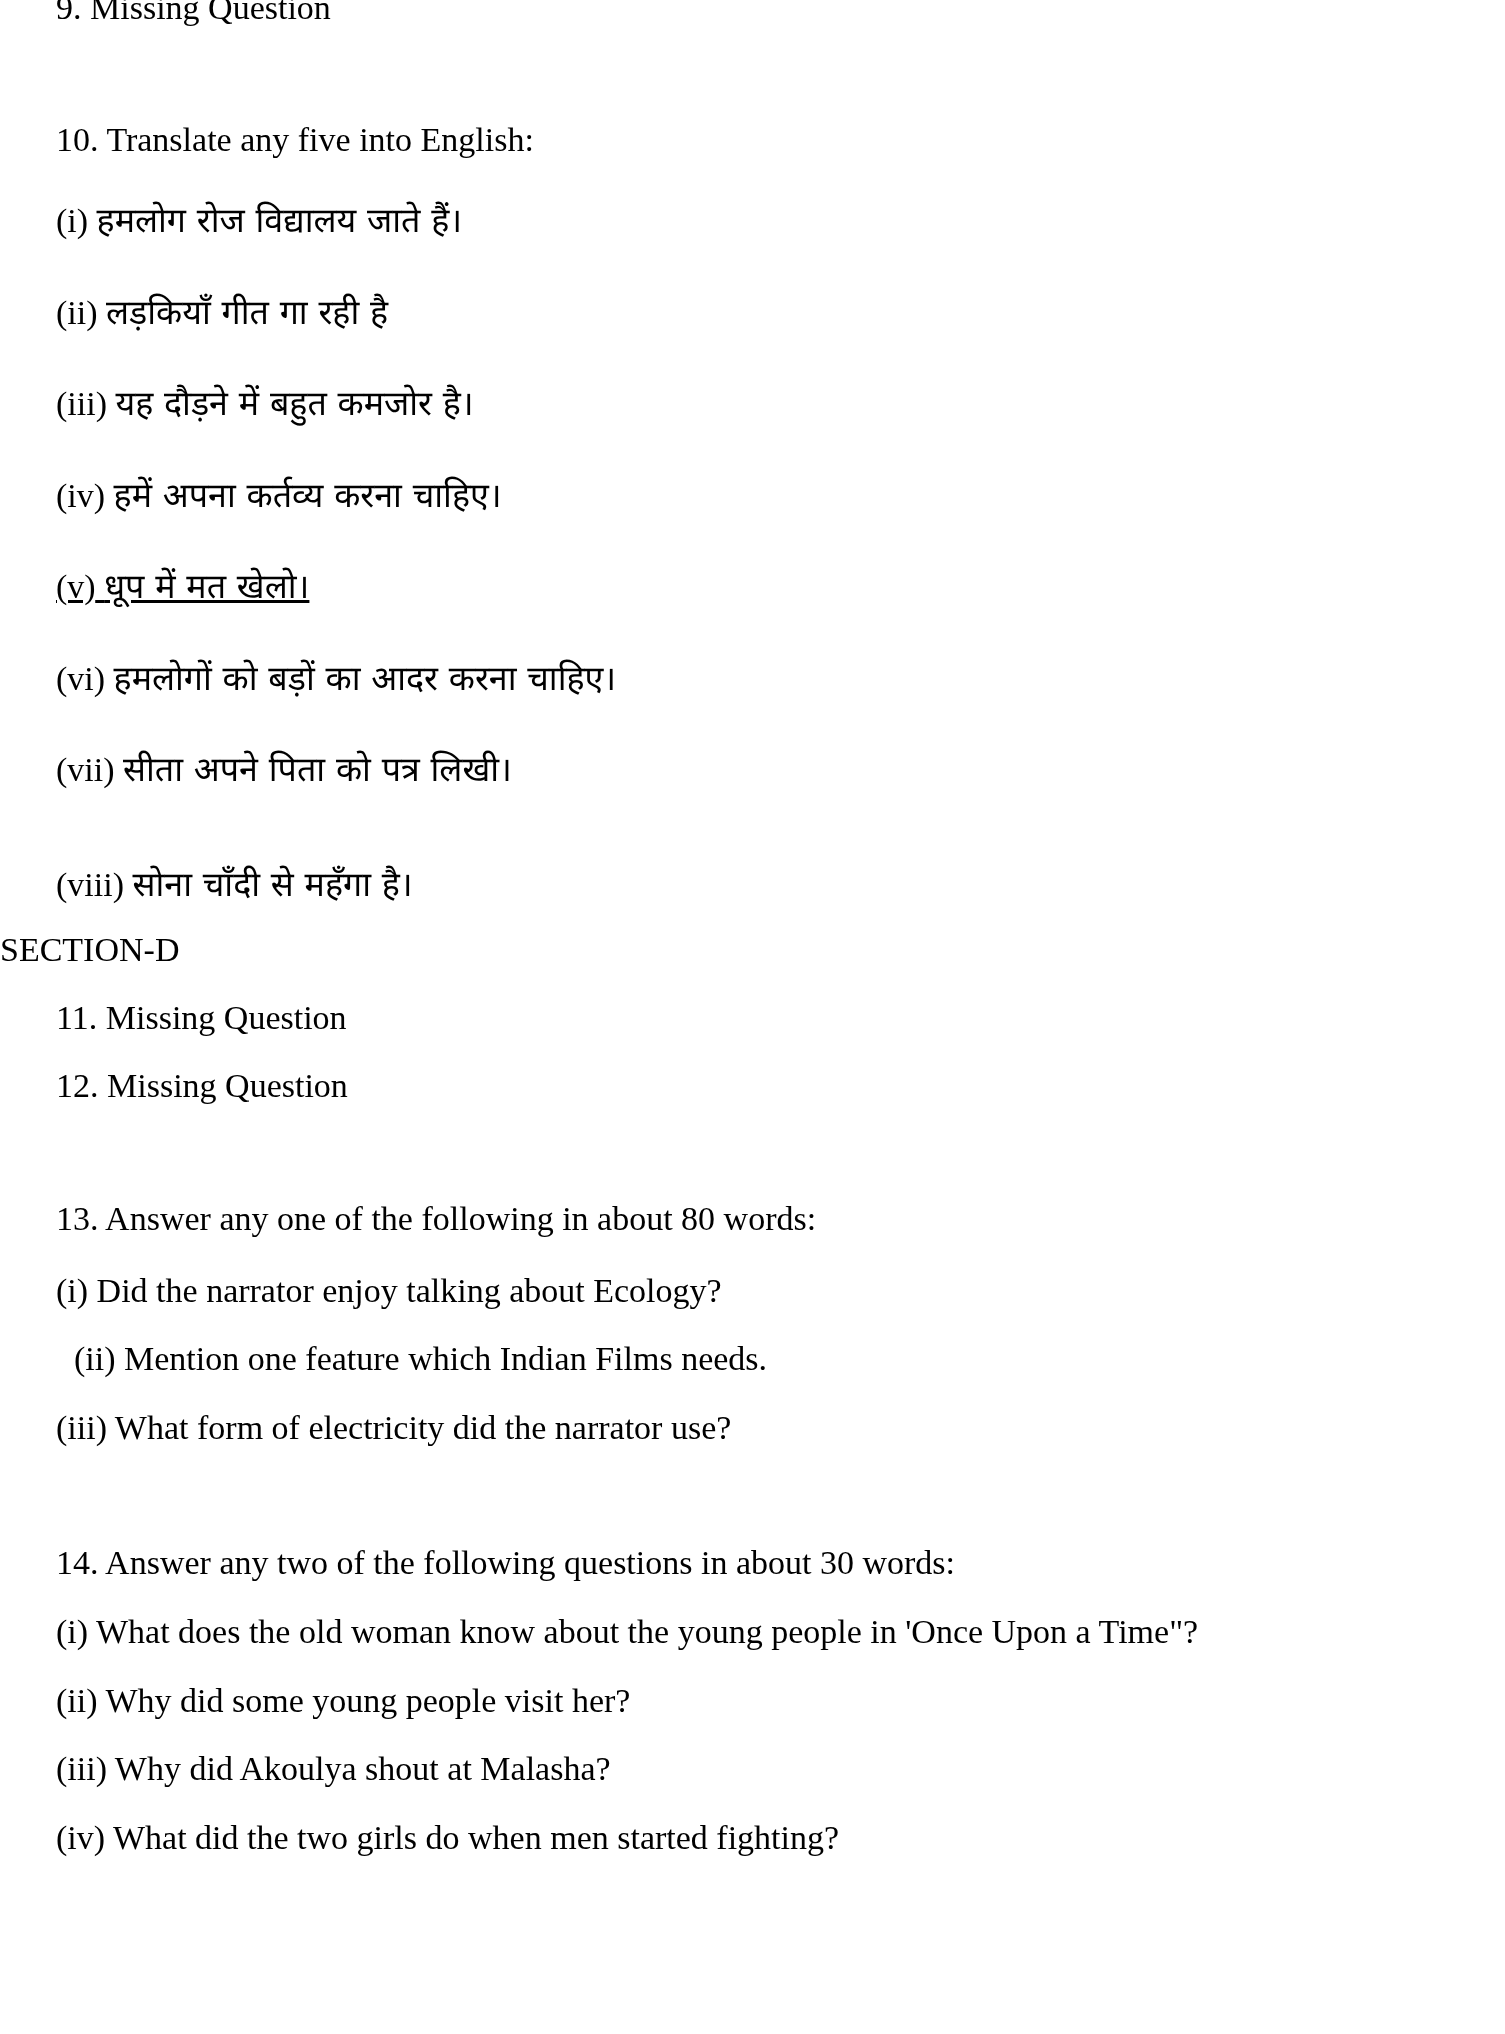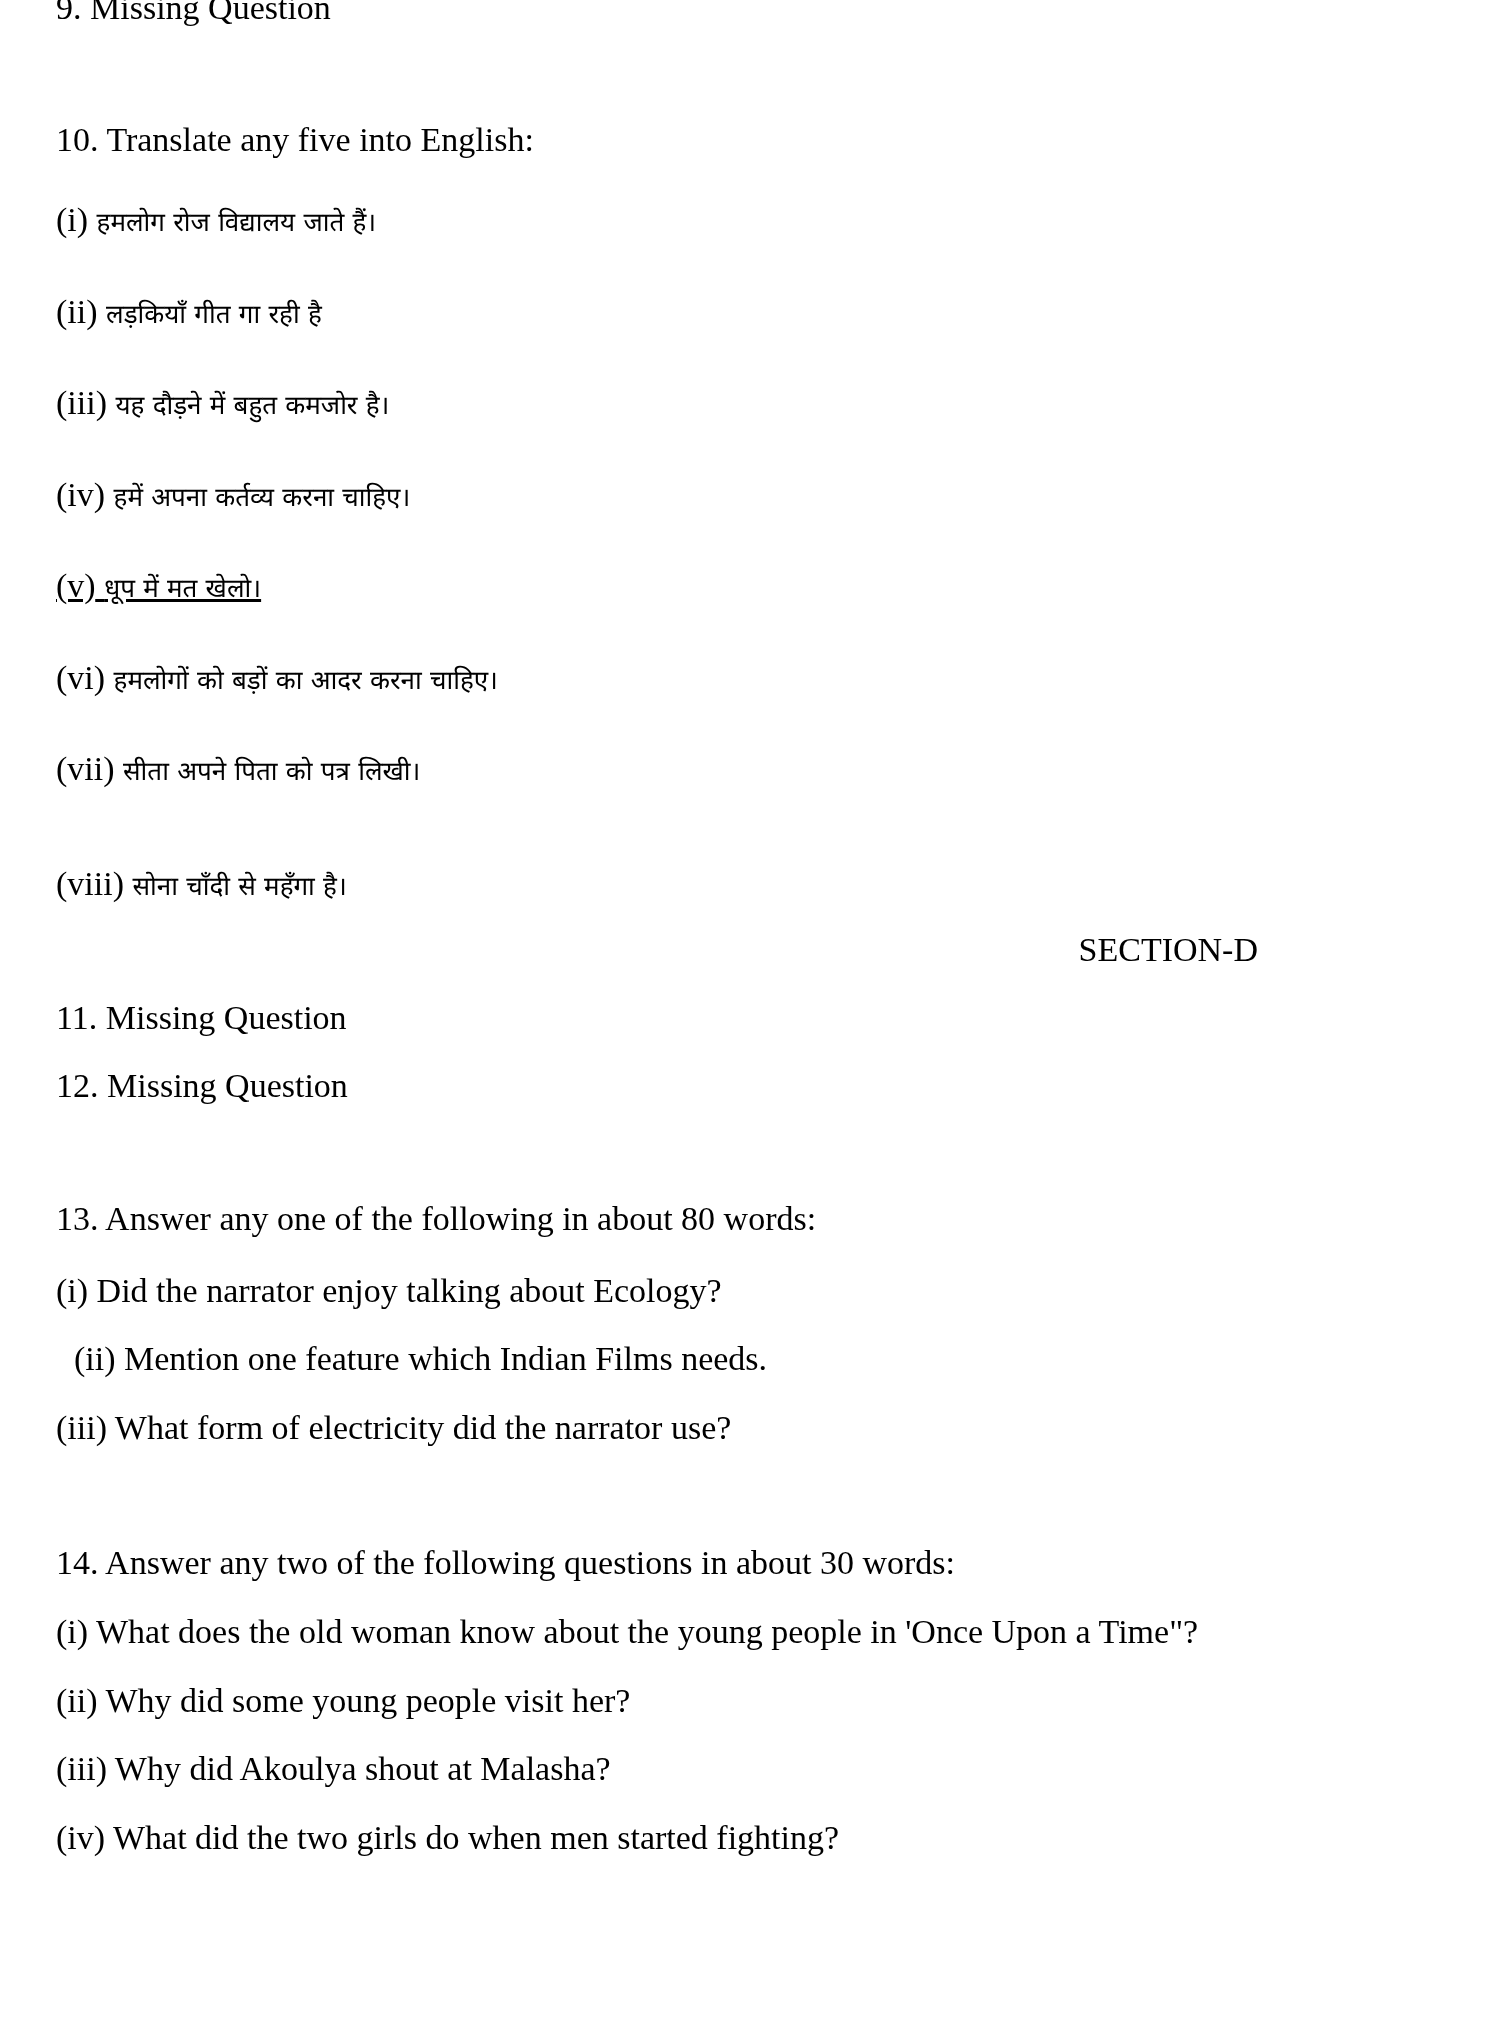--- a/index.html
+++ b/index.html
@@ -17,34 +17,33 @@
     }
     .line {
       position: absolute;
       left: 56px;
       font-size: 34px;
       line-height: 40px;
       white-space: nowrap;
     }
     .hindi {
       font-family: "DejaVu Sans", "Liberation Sans", sans-serif;
-      font-size: 26px;
+      font-size: 34px;
     }
     .label {
       font-family: "Liberation Serif", "DejaVu Serif", serif;
     }
     .section-heading {
       position: absolute;
       left: 0;
       width: 1210px;
-      text-align: right;
+      text-align: left;
       font-size: 34px;
       line-height: 40px;
       white-space: nowrap;
-      padding-left: 48px;
     }
   </style>
 </head>
 <body>
 
 <div>
 
   <div class="line" style="top:-12px;">9. Missing Question</div>
 
   <div class="line" style="top:120px;">10. Translate any five into English:</div>

